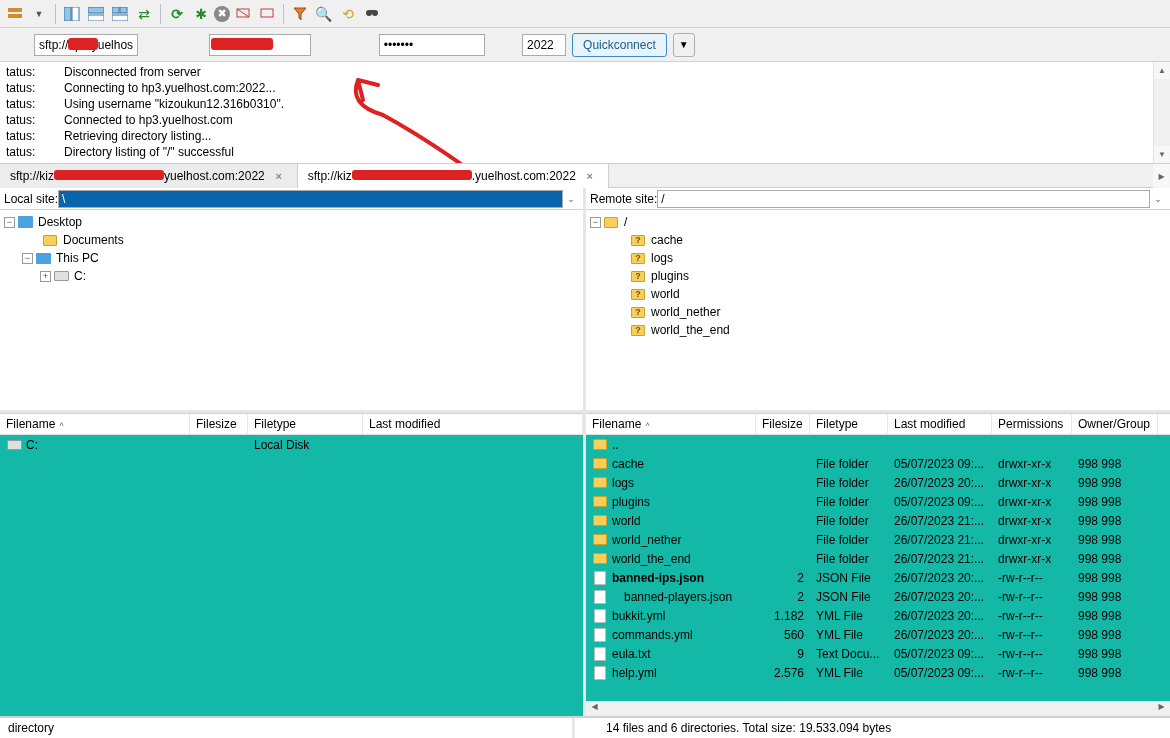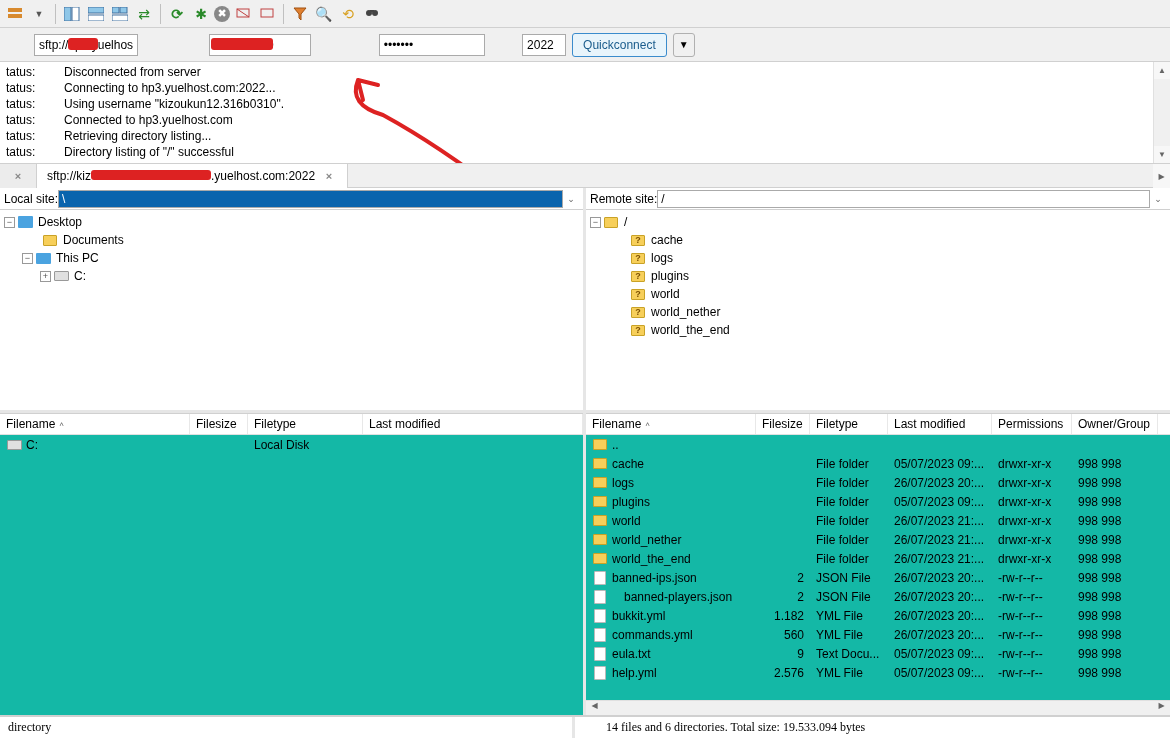--- a/index.html
+++ b/index.html
@@ -189,21 +189,21 @@
   .sort-arr { font-size:8px; color:#666; }
   .fl-body { flex:1; overflow:auto; font-size:12px; position:relative;}
   .fl-row { display:flex; height:19px; align-items:center; }
   .fl-cell { padding: 0 6px; overflow:hidden; white-space:nowrap; text-overflow:ellipsis;}
   
   .lc-name{width:190px;} .lc-size{width:58px;text-align:right;} .lc-type{width:115px;} .lc-mod{flex:1;}
   
   .rc-name{width:170px;} .rc-size{width:54px;text-align:right;} .rc-type{width:78px;} .rc-mod{width:104px;} .rc-perm{width:80px;} .rc-own{width:86px;}
   
   .statusrow { display:flex; border-top:1px solid #d0d0d0;}
-  .stat { flex:1; padding:3px 8px; font-size:12px;font-family:Liberation Serif, serif; }
+  .stat { flex:1; padding:3px 8px; font-size:12px; }
   .stat.remote { border-left:3px solid #e6e6e6;padding-left:31px;}
   
   .scribble { display:inline-block; width:54px; height:12px; background:#d22; border-radius:3px; vertical-align:middle;}
   
   .arrow-overlay {
     position: absolute;
     pointer-events: none;
   }
   .scrollbar-h { height:15px; background:#f0f0f0; border-top:1px solid #e0e0e0; display:flex; justify-content:space-between;}
   .scrollbar-h .sa { width:17px; text-align:center; font-size:8px; color:#666;}
@@ -324,20 +324,21 @@
     <div class="scroll-arrow" style="position:absolute;bottom:0;width:100%">▼</div>
   </div>
 
   <svg class="arrow-overlay" style="left:338px;top:8px" width="180" height="140">
     <path d="M 20 10 Q 10 35 45 45 M 20 10 L 40 15 M 20 10 L 25 30 M 45 45 Q 100 75 165 125" stroke="#d22" stroke-width="4" fill="none" stroke-linecap="round"></path>
   </svg>
 </div>
 
 <div class="tabs">
   <div class="tab">
+    <span><span>sftp://kiz</span><span class="redact" style="width:110px"></span><span>yuelhost.com:2022</span></span>
     <span class="tab-close">×</span>
   </div>
   <div class="tab active">
     <span><span>sftp://kiz</span><span class="redact" style="width:120px"></span><span>.yuelhost.com:2022</span></span>
     <span class="tab-close">×</span>
   </div>
   <div class="tab-scroll">▶</div>
 </div>
 
 <div class="main">
@@ -565,21 +566,21 @@
               </span>
               <span>world_the_end</span>
             </div>
             <div class="fl-cell rc-size"></div>
             <div class="fl-cell rc-type">File folder</div>
             <div class="fl-cell rc-mod">26/07/2023 21:...</div>
             <div class="fl-cell rc-perm">drwxr-xr-x</div>
             <div class="fl-cell rc-own">998 998</div>
           </div>
           <div class="fl-row">
-            <div class="fl-cell rc-name" style="display: flex; align-items: center; gap: 4px;">
+            <div class="fl-cell rc-name" style="display: flex; align-items: center; gap: 4px; font-weight: bold;">
               <span class="ico">
                 <span class="ico-file"></span>
               </span>
               <span>banned-ips.json</span>
             </div>
             <div class="fl-cell rc-size">2</div>
             <div class="fl-cell rc-type">JSON File</div>
             <div class="fl-cell rc-mod">26/07/2023 20:...</div>
             <div class="fl-cell rc-perm">-rw-r--r--</div>
             <div class="fl-cell rc-own">998 998</div>

